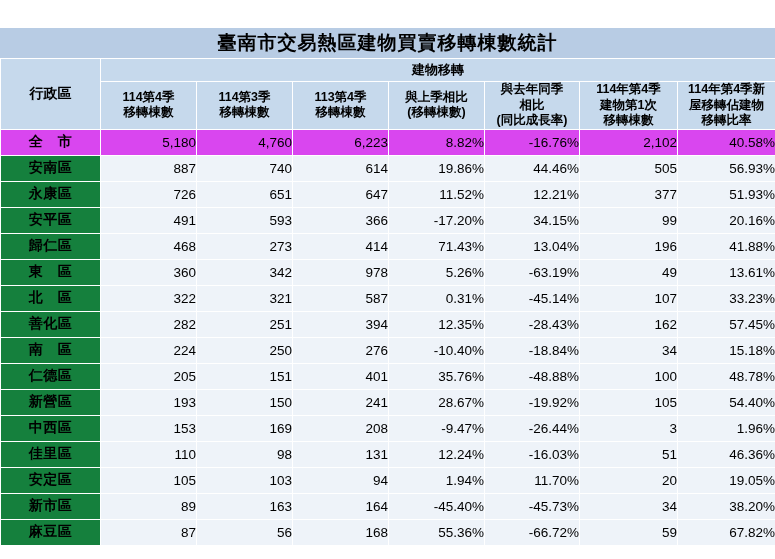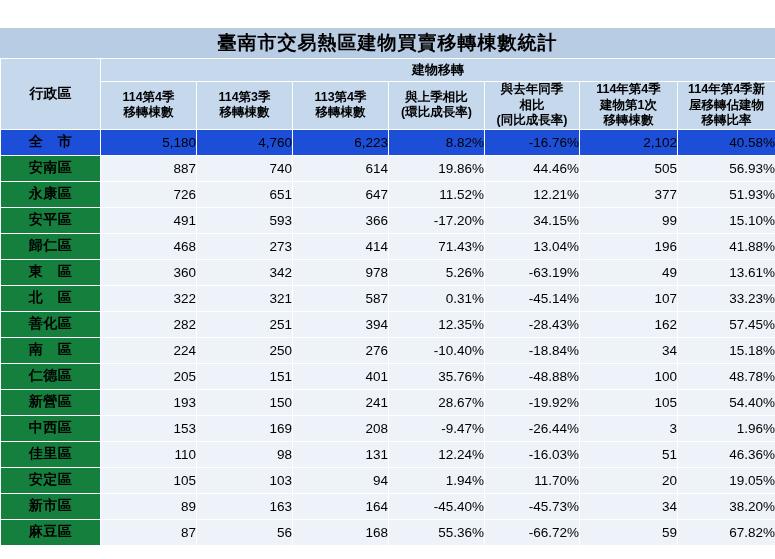--- a/index.html
+++ b/index.html
@@ -86,21 +86,21 @@
   td.num {
     background: #eef3f9;
     text-align: right;
     font-size: 13.5px;
     padding-right: 7px;
     color: #000;
     height: 25px;
   }
   tr.total td.region, tr.total td.num {
     font-weight: bold;
-    background: #1d4ed8;
+    background: #d946ef;
   }
   tr.total td.num {
     font-weight: normal;
   }
   .footnote {
     position: absolute;
     left: 4px;
     bottom: 6px;
     font-size: 12px;
     color: #222;
@@ -139,21 +139,21 @@
         <th class="hdr-cell">
           <span class="sub">114第3季</span>
           <span class="sub">移轉棟數</span>
         </th>
         <th class="hdr-cell">
           <span class="sub">113第4季</span>
           <span class="sub">移轉棟數</span>
         </th>
         <th class="hdr-cell">
           <span class="sub">與上季相比</span>
-          <span class="sub">(環比成長率)</span>
+          <span class="sub">(移轉棟數)</span>
         </th>
         <th class="hdr-cell">
           <span class="sub">與去年同季</span>
           <span class="sub">相比</span>
           <span class="sub">(同比成長率)</span>
         </th>
         <th class="hdr-cell">
           <span class="sub">114年第4季</span>
           <span class="sub">建物第1次</span>
           <span class="sub">移轉棟數</span>
@@ -197,21 +197,21 @@
           <td class="num">51.93%</td>
         </tr>
         <tr>
           <td class="region">安平區</td>
           <td class="num">491</td>
           <td class="num">593</td>
           <td class="num">366</td>
           <td class="num">-17.20%</td>
           <td class="num">34.15%</td>
           <td class="num">99</td>
-          <td class="num">15.10%</td>
+          <td class="num">20.16%</td>
         </tr>
         <tr>
           <td class="region">歸仁區</td>
           <td class="num">468</td>
           <td class="num">273</td>
           <td class="num">414</td>
           <td class="num">71.43%</td>
           <td class="num">13.04%</td>
           <td class="num">196</td>
           <td class="num">41.88%</td>

